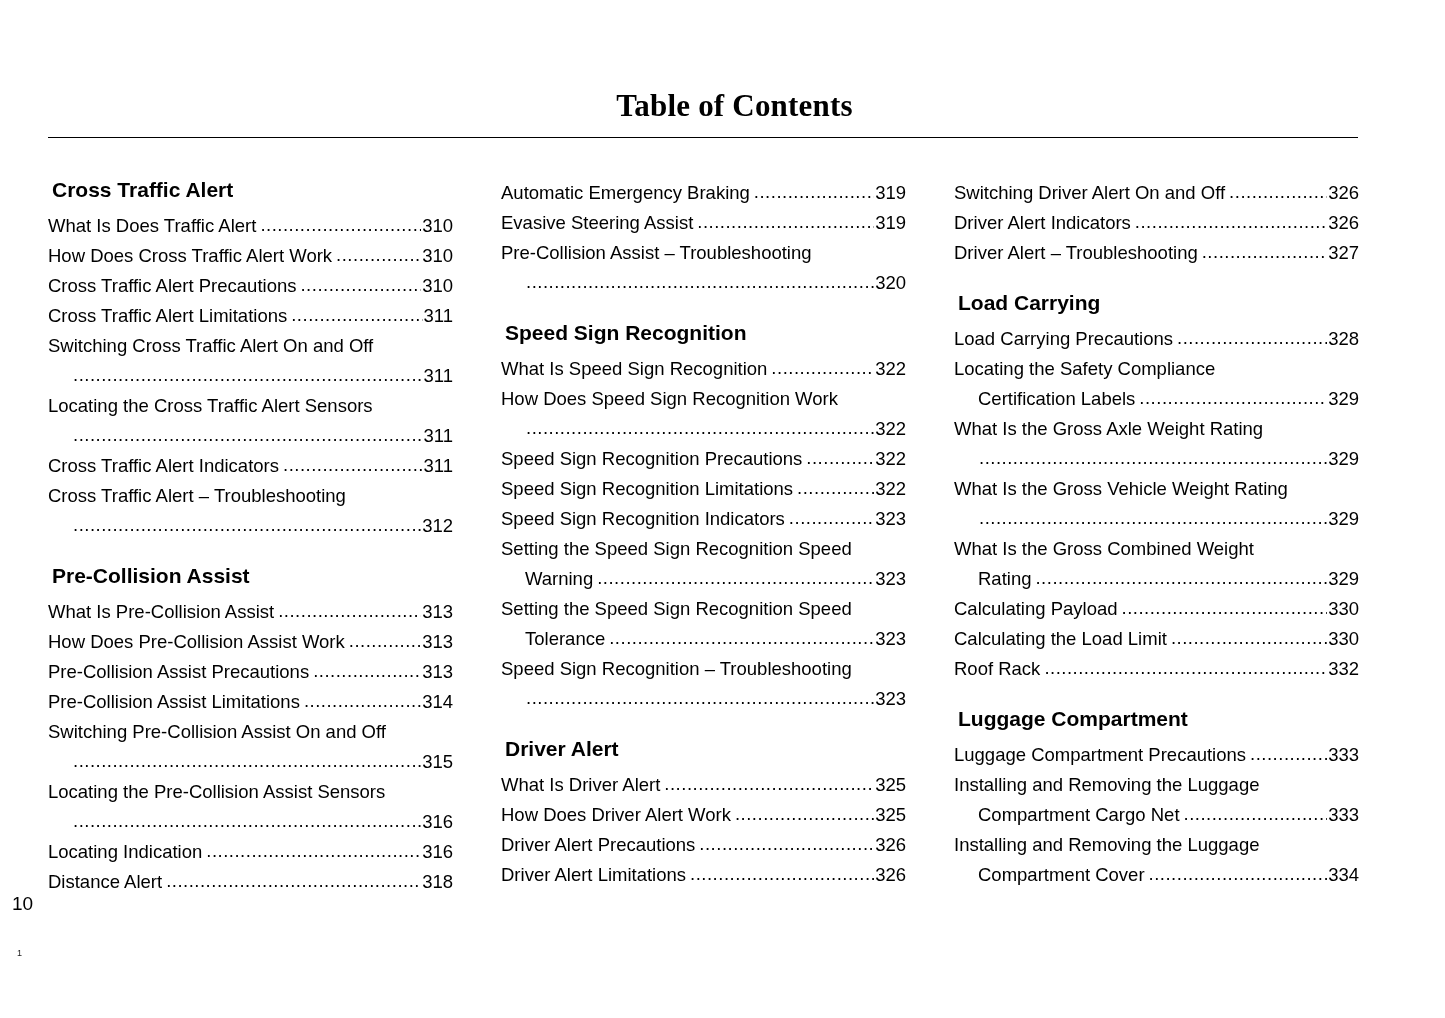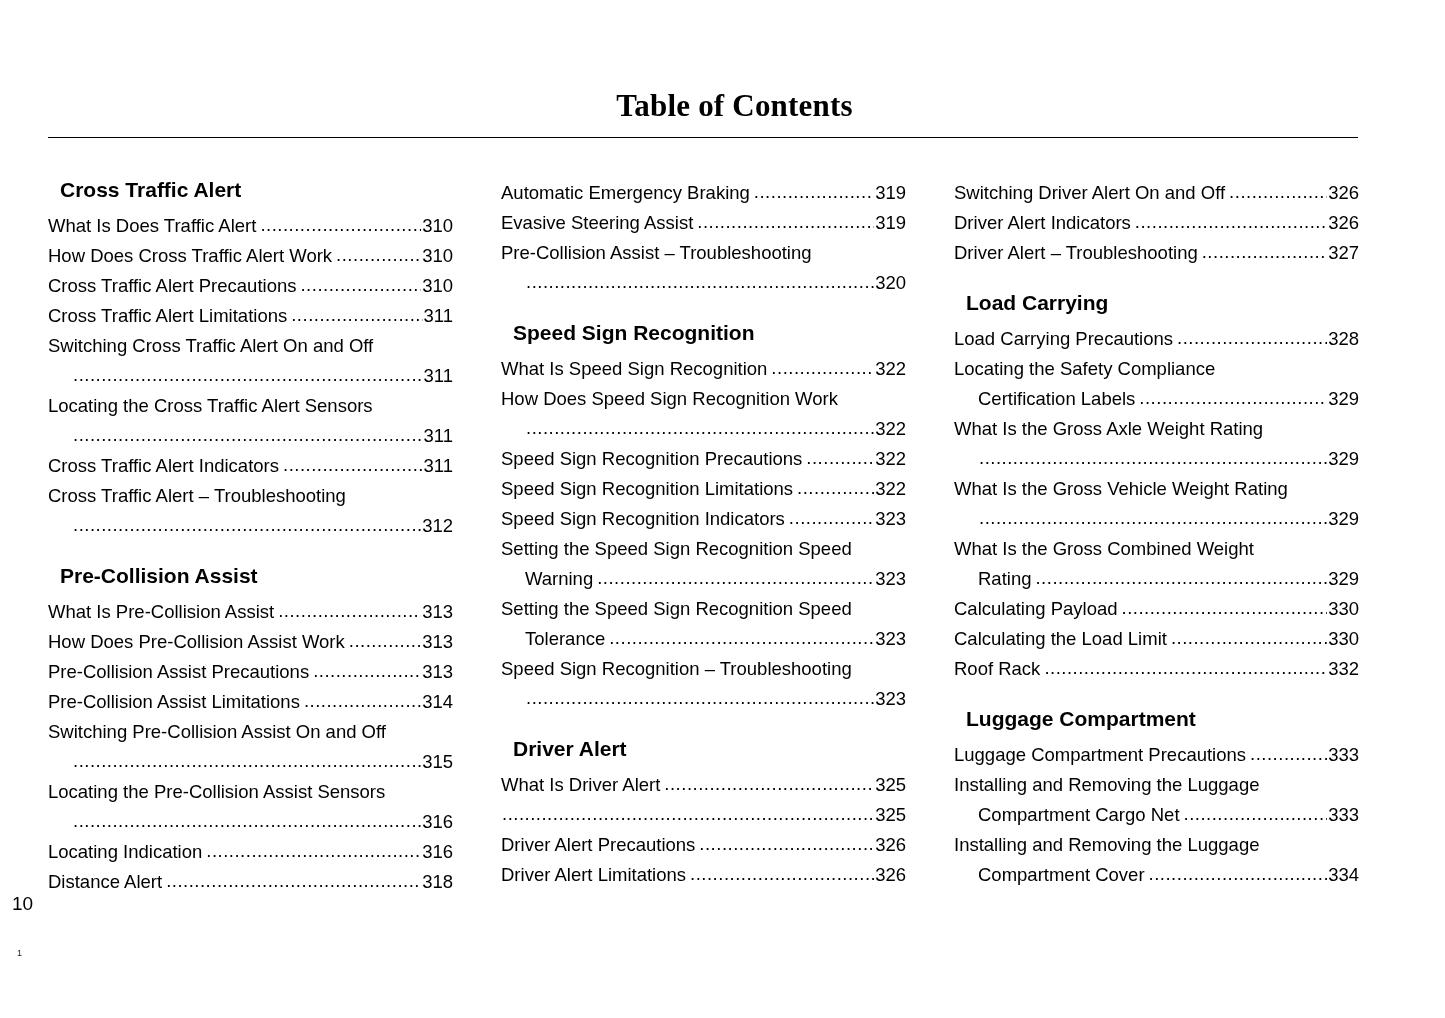--- a/index.html
+++ b/index.html
@@ -48,21 +48,21 @@
     display: flex;
     gap: 48px;
   }
   .col {
     width: 405px;
     flex: 0 0 405px;
   }
   .sec-head {
     font-size: 21px;
     font-weight: bold;
-    margin: 0 0 9px 12px;
+    margin: 0 0 9px 4px;
     line-height: 1.15;
   }
   .col .section + .section {
     margin-top: 23px;
   }
   .entry {
     font-size: 18.5px;
     line-height: 1.62;
     margin: 0;
     display: block;
@@ -340,20 +340,21 @@
           <div class="sec-head">Driver Alert</div>
           <div class="entry">
             <span class="row1">
               <span class="txt">What Is Driver Alert</span>
               <span class="leader">................................................................................................................................................................</span>
               <span class="pg">325</span>
             </span>
           </div>
           <div class="entry">
             <span class="row1">
+              <span class="txt">How Does Driver Alert Work</span>
               <span class="leader">................................................................................................................................................................</span>
               <span class="pg">325</span>
             </span>
           </div>
           <div class="entry">
             <span class="row1">
               <span class="txt">Driver Alert Precautions</span>
               <span class="leader">................................................................................................................................................................</span>
               <span class="pg">326</span>
             </span>

